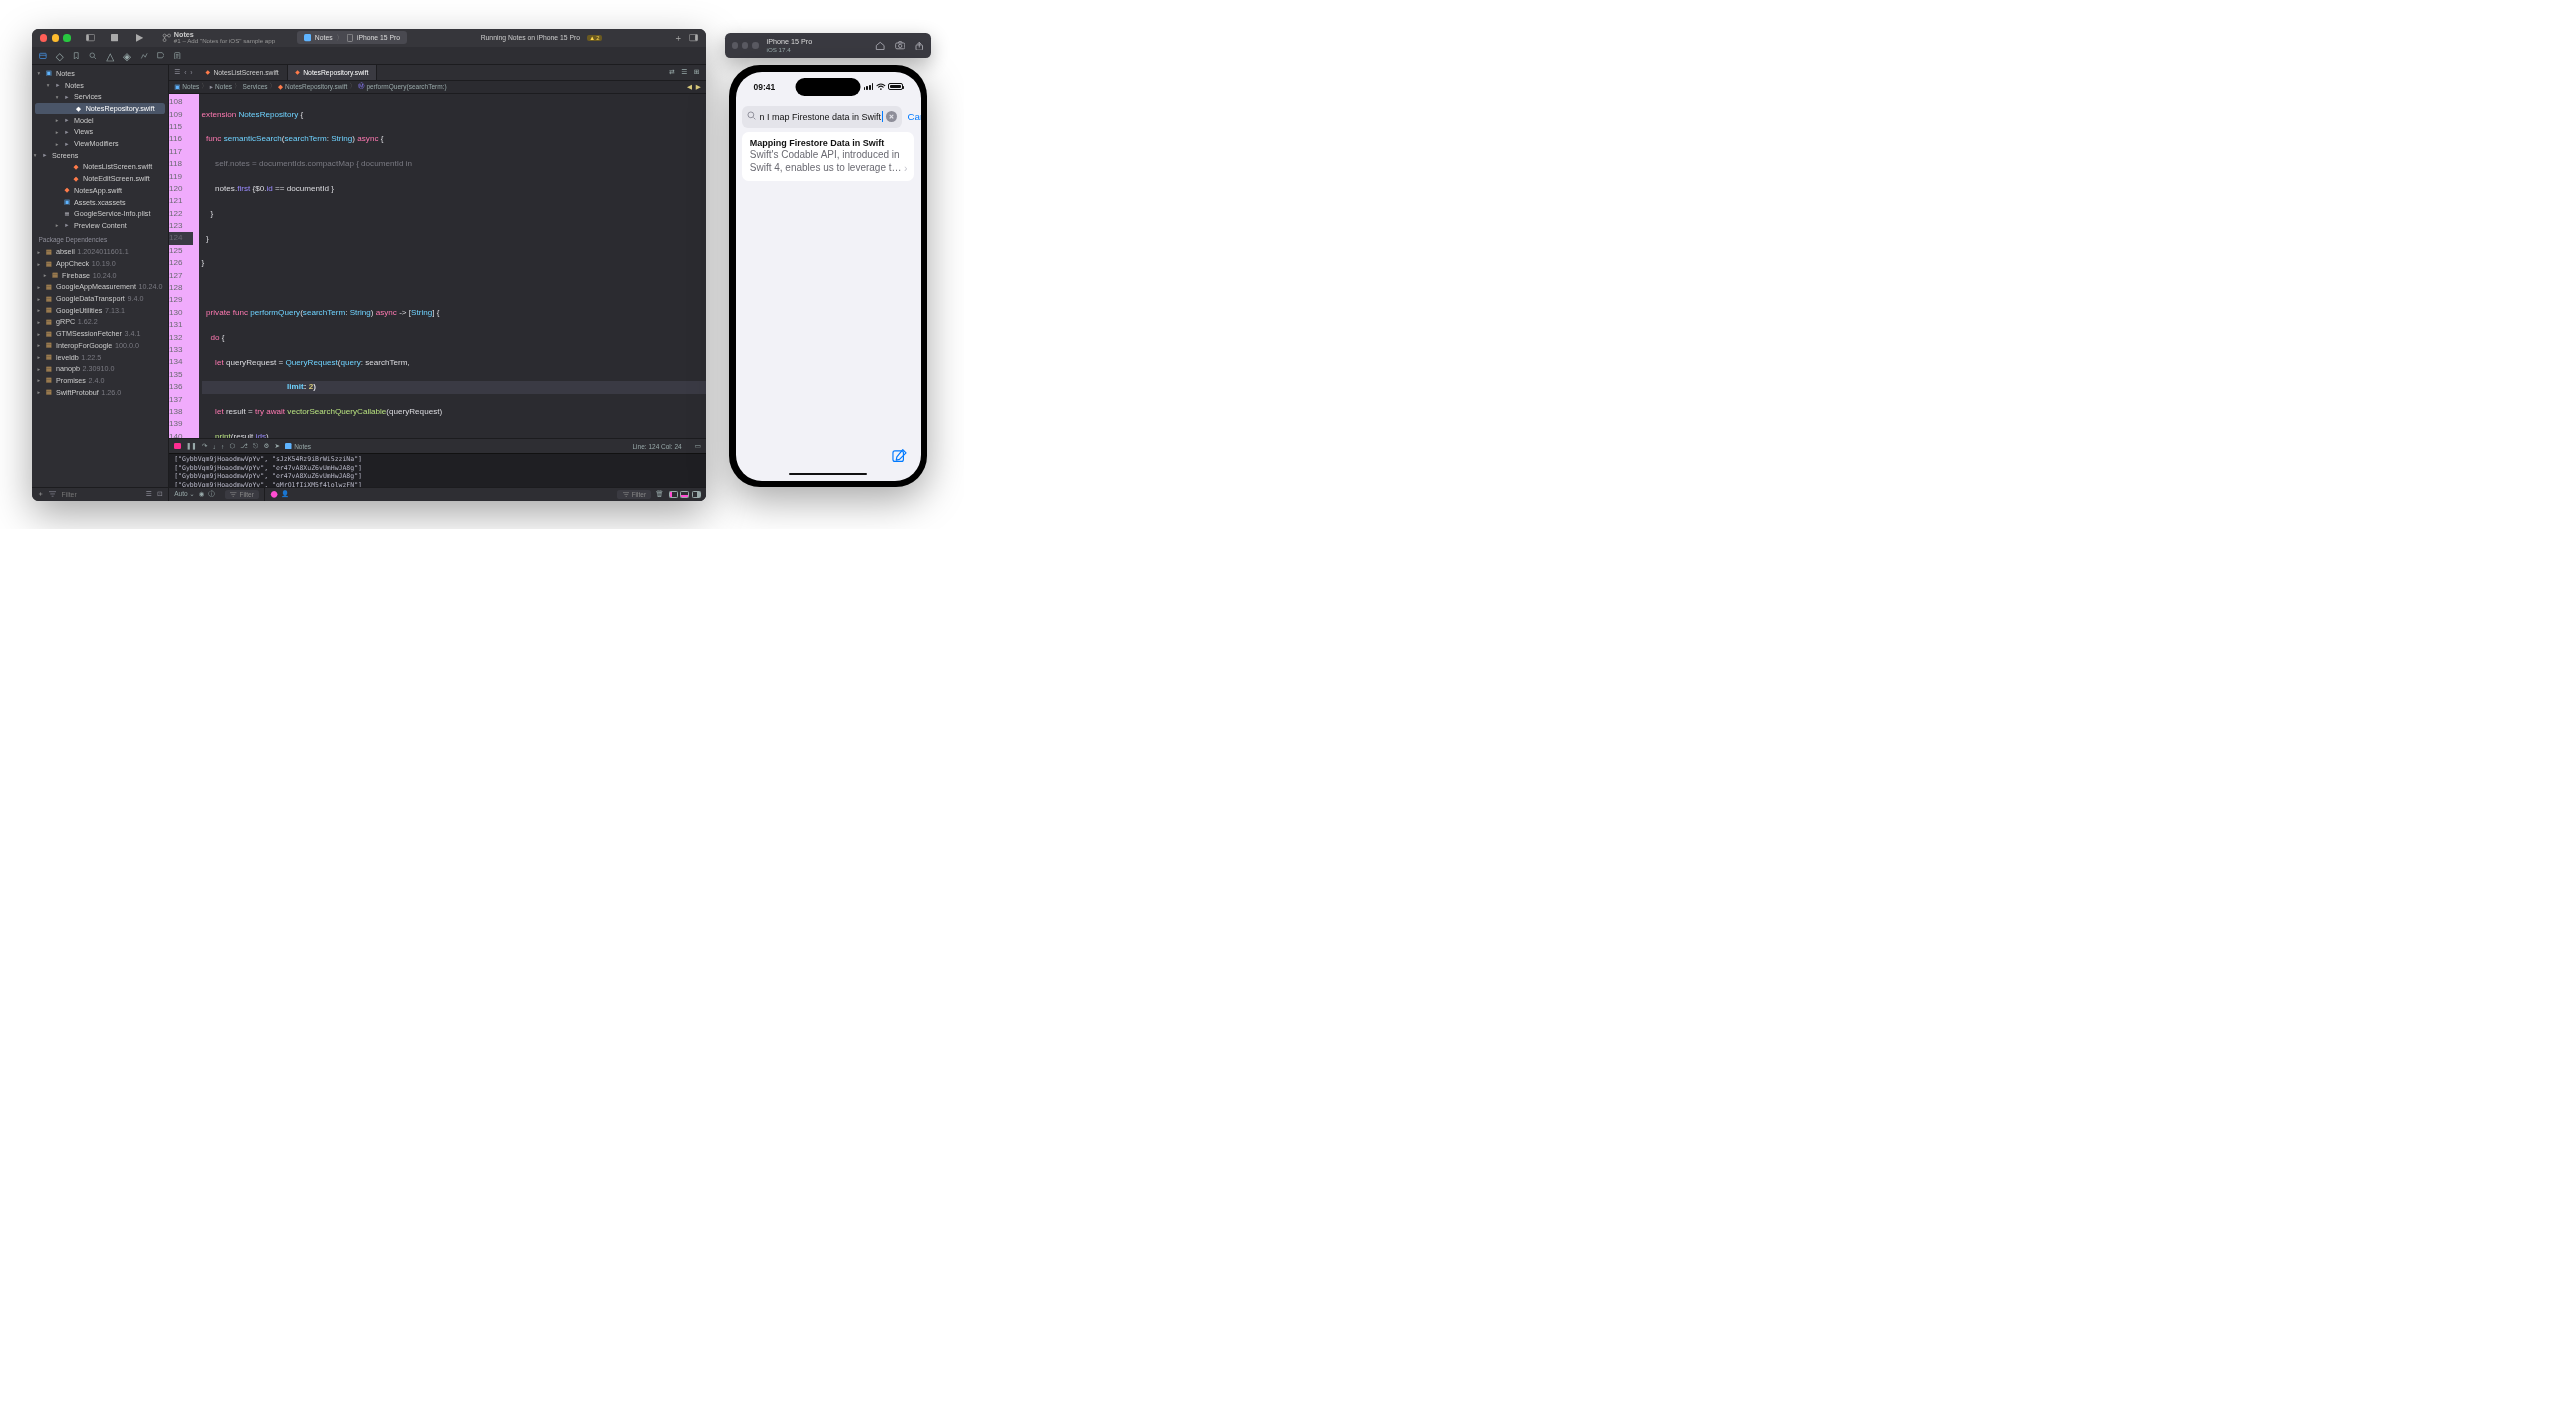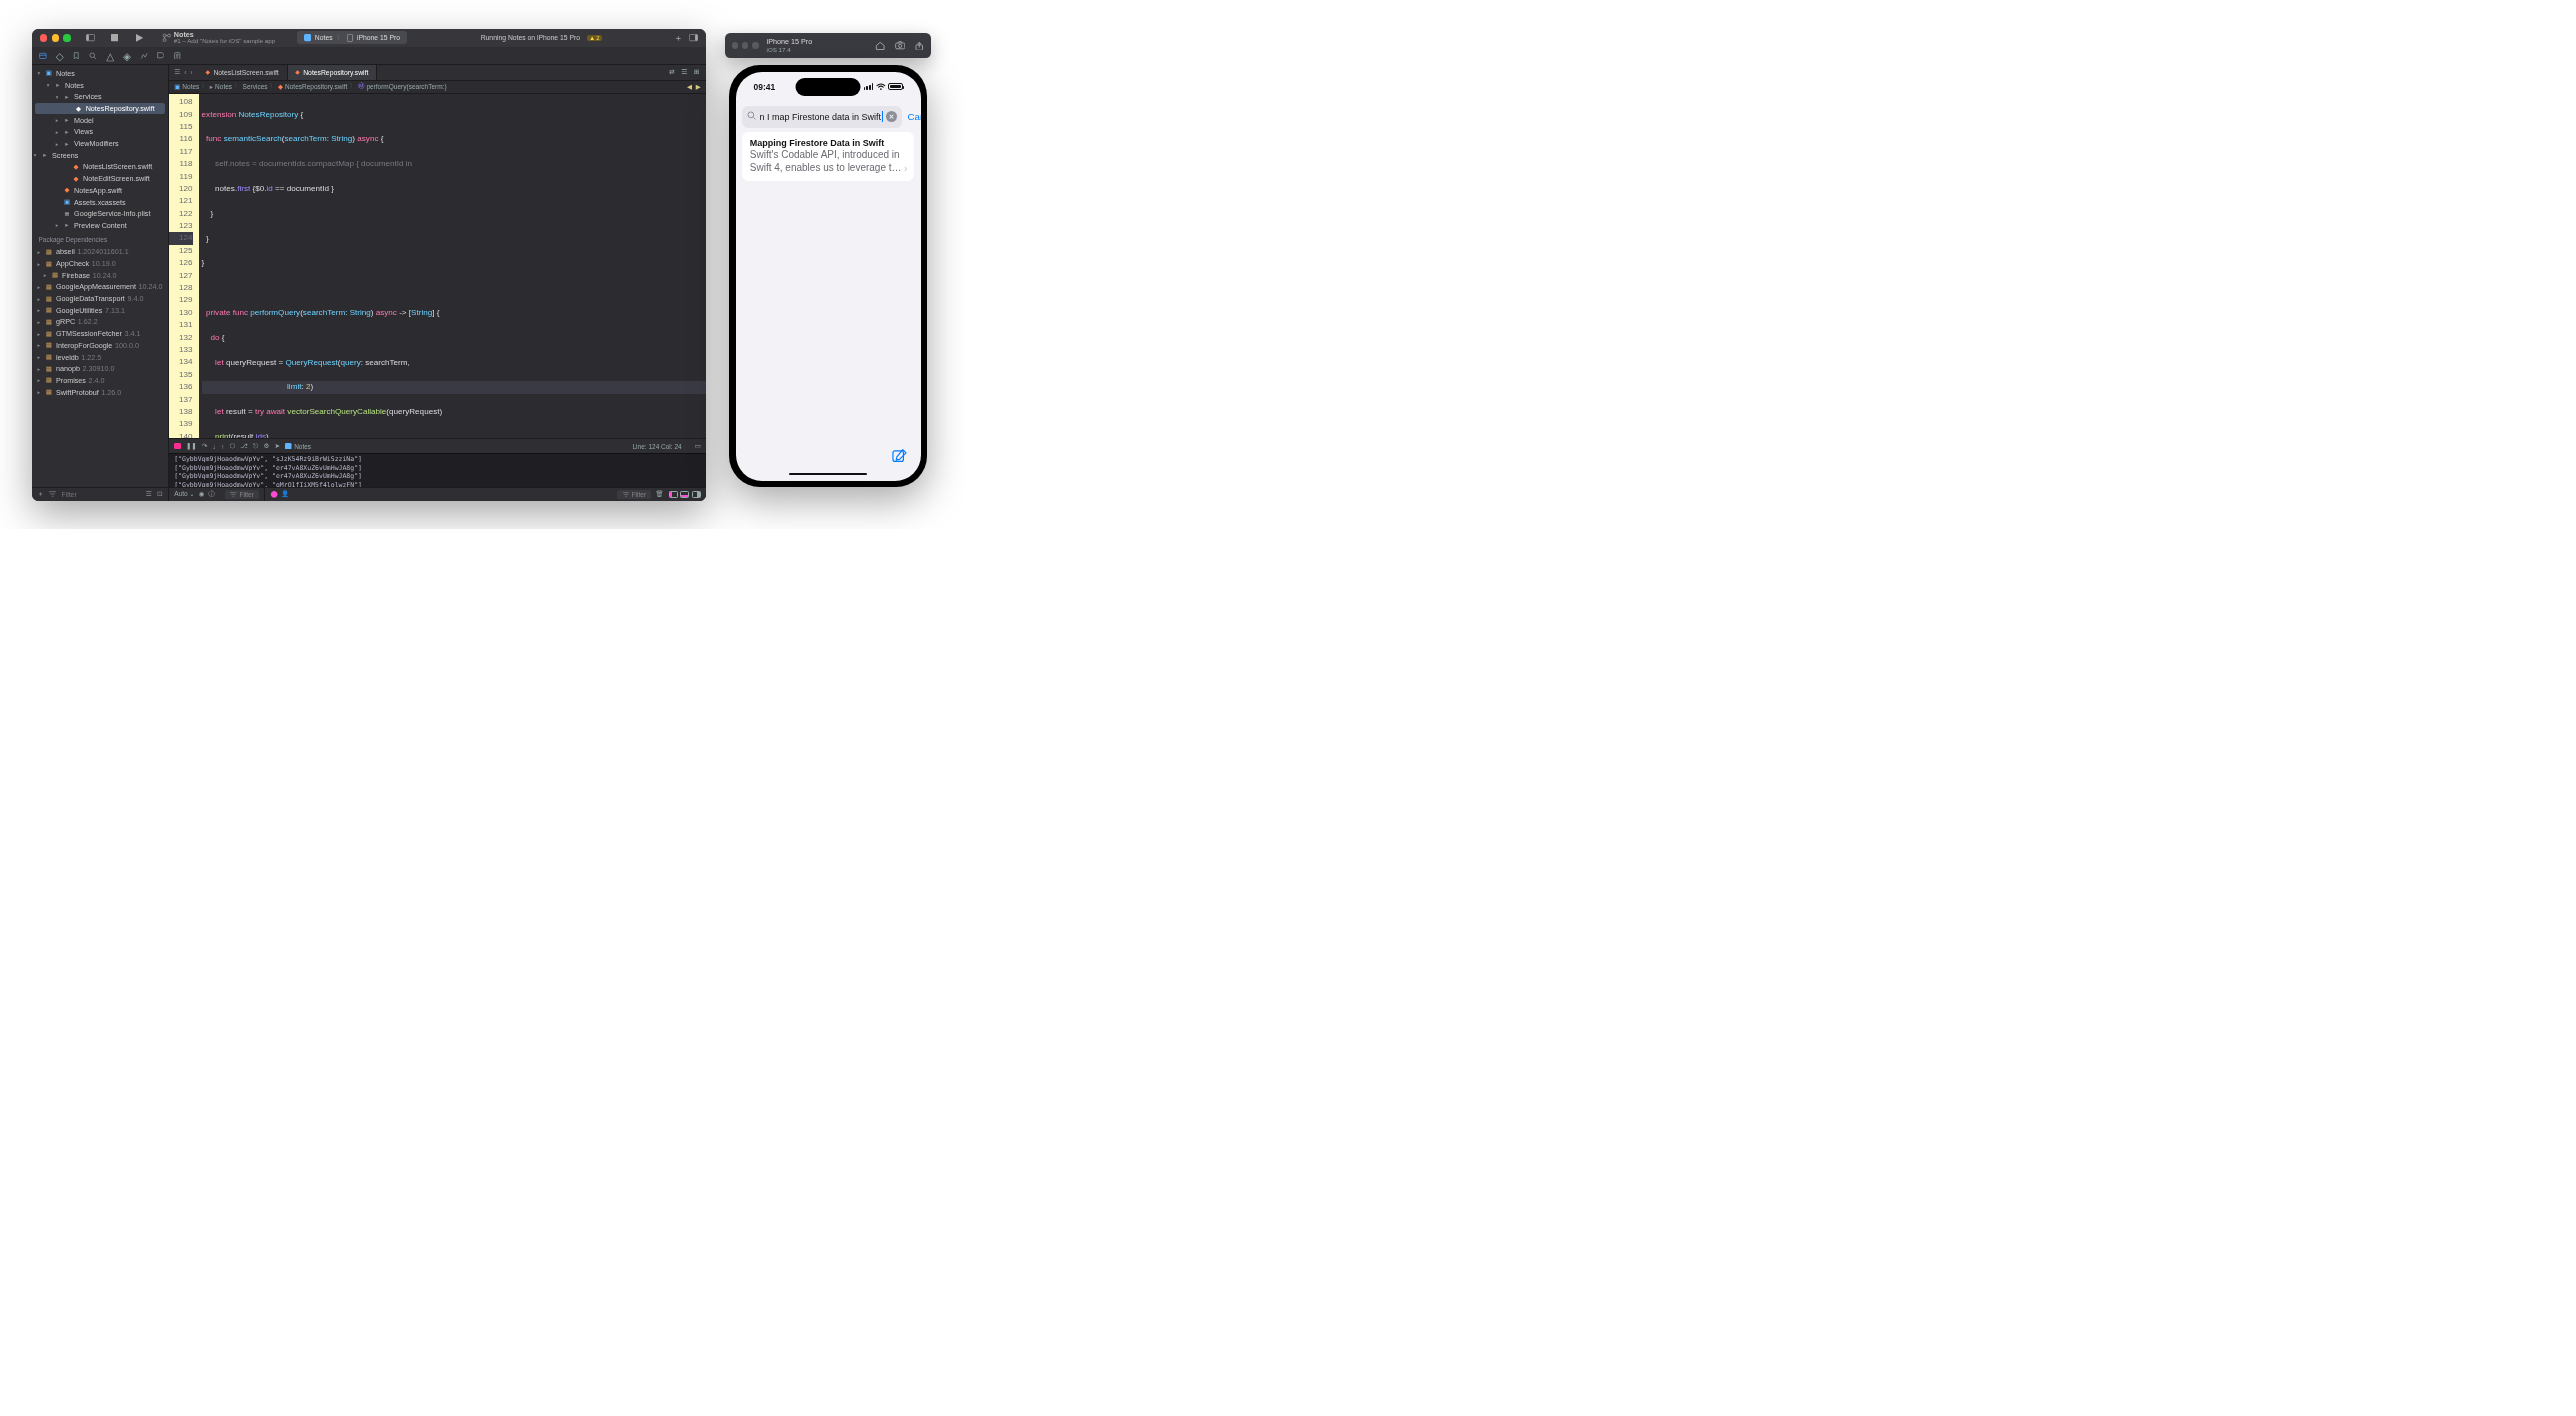--- a/index.html
+++ b/index.html
@@ -62,26 +62,26 @@
 .etab.active { background:#3a3a41; color:#fff;}
 .etab .ic-swift { font-size:5.9px; }
 .tab-row .right { margin-left:auto; display:flex; align-items:center; gap:6.5px; padding:0 6.5px; color:#9aa;}
 
 .breadcrumb { height:13px; background:#2b2b30; border-bottom:0.7px solid #1c1c1f; display:flex; align-items:center; font-size:6.5px; color:#9aa; padding:0 5.2px; gap:2px;}
 .breadcrumb .bc { display:flex; align-items:center; gap:2px;}
 .breadcrumb .chev { color:#666;}
 .bc-right { margin-left:auto; display:flex; gap:3.9px; align-items:center;}
 
 .code-scroll { flex:1; overflow:hidden; display:flex; font-family: "SF Mono", Menlo, monospace; font-size:8.1px; line-height:12.4px; }
-.gutter { width:30px; text-align:right; color:#6a6a72; padding:2.6px 6.5px 2.6px 0; background:#fef9c3; user-select:none;}
+.gutter { width:30px; color:#6a6a72; padding:2.6px 6.5px 2.6px 0; background:#f0abfc; user-select:none;}
 .gut-line { height:12.4px; }
 .gut-line.hl { background:#3a3a44;}
 .code { flex:1; padding:2.6px 0 2.6px 2.6px; white-space:pre; color:#dcdce0; overflow-x:hidden;}
 .cl { height:12.4px; }
-.cl.hl { background:#3a3a44;}
+.cl.hl { background:#3a3a44;font-weight:bold;}
 
 .kw { color:#ff79b1; } 
 .ty { color:#6fd3ff; } 
 .fn { color:#6fd3ff; }
 .id { color:#dcdce0; }
 .par { color:#6fd3ff; }
 .num { color:#d7c87a; }
 .op { color:#dcdce0; }
 .call { color:#b7e07f; }
 .pn { color:#dcdce0; }

